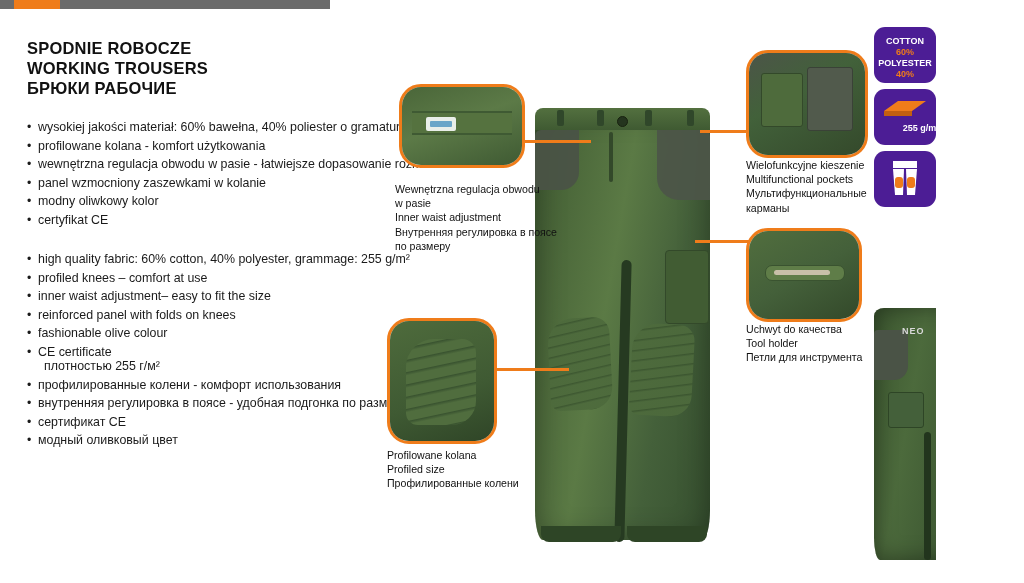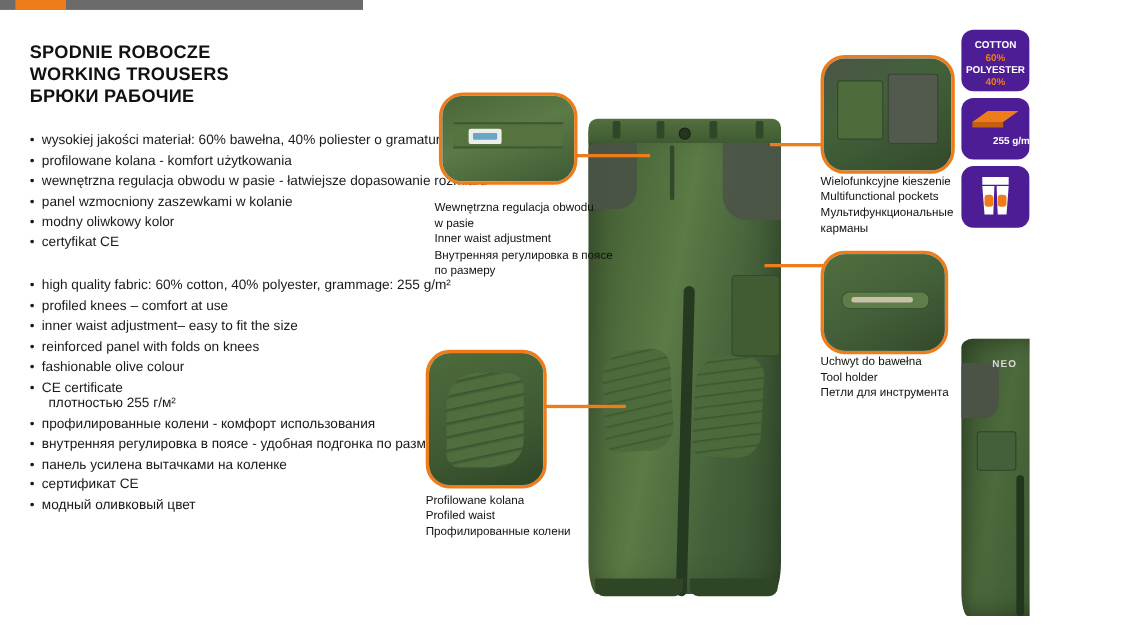--- a/index.html
+++ b/index.html
@@ -387,21 +387,20 @@
     <div class="li"><span>inner waist adjustment– easy to fit the size</span></div>
     <div class="li"><span>reinforced panel with folds  on knees</span></div>
     <div class="li"><span>fashionable olive colour</span></div>
     <div class="li"><span>CE certificate</span></div>
   </div>
 
   <div class="speclist" id="list-ru">
     <div class="li cont"><span>плотностью 255 г/м²</span></div>
     <div class="li"><span>профилированные колени - комфорт использования</span></div>
     <div class="li"><span>внутренняя регулировка в поясе - удобная подгонка по размеру</span></div>
-    <div class="li"><span>панель усилена вытачками на коленке</span></div>
     <div class="li"><span>сертификат CE</span></div>
     <div class="li"><span>модный оливковый цвет</span></div>
   </div>
 
   <div id="main-photo">
     <div class="trouser-body"></div>
     <div class="waistband"></div>
     <div class="belt-loop" style="left:52px"></div>
     <div class="belt-loop" style="left:92px"></div>
     <div class="belt-loop" style="left:140px"></div>
@@ -459,33 +458,33 @@
     <div>Мультифункциональные</div>
     <div>карманы</div>
   </div>
 
   <div class="callout" id="bubble-tool">
     <div class="inner">
       <div class="loop"></div>
     </div>
   </div>
   <div class="caption" style="left:746px; top:322px;">
-    <div>Uchwyt do bawełna</div>
+    <div>Uchwyt do качества</div>
     <div>Tool holder</div>
     <div>Петли для инструмента</div>
   </div>
 
   <div class="callout" id="bubble-knees">
     <div class="inner">
       <div class="ribs"></div>
     </div>
   </div>
   <div class="caption" style="left:387px; top:448px;">
     <div>Profilowane kolana</div>
-    <div>Profiled waist</div>
+    <div>Profiled size</div>
     <div>Профилированные колени</div>
   </div>
 
   <div class="badge" id="badge-cotton">
     <div class="lbl">
       <div>COTTON</div>
       <div class="orange-txt">60%</div>
       <div>POLYESTER</div>
       <div class="orange-txt">40%</div>
     </div>

